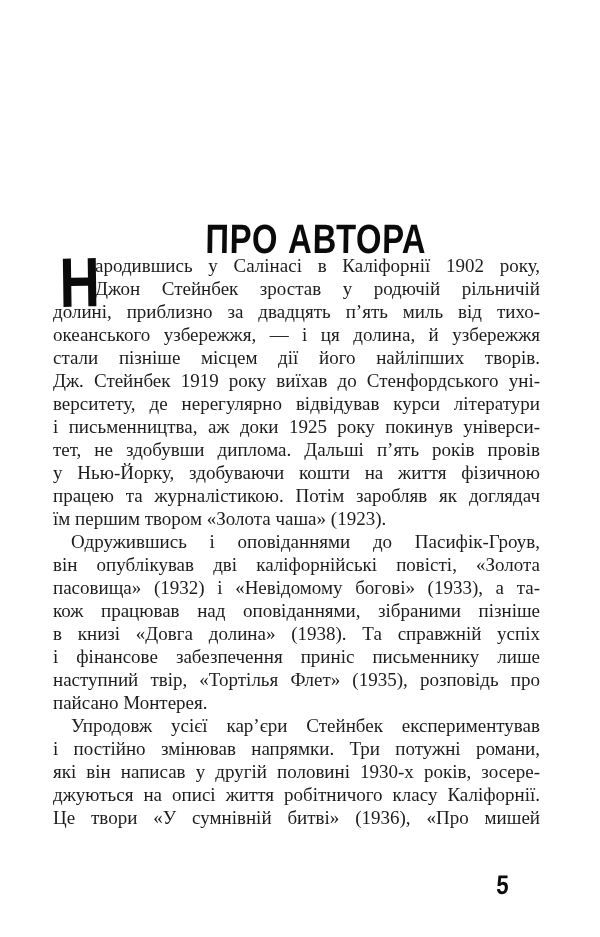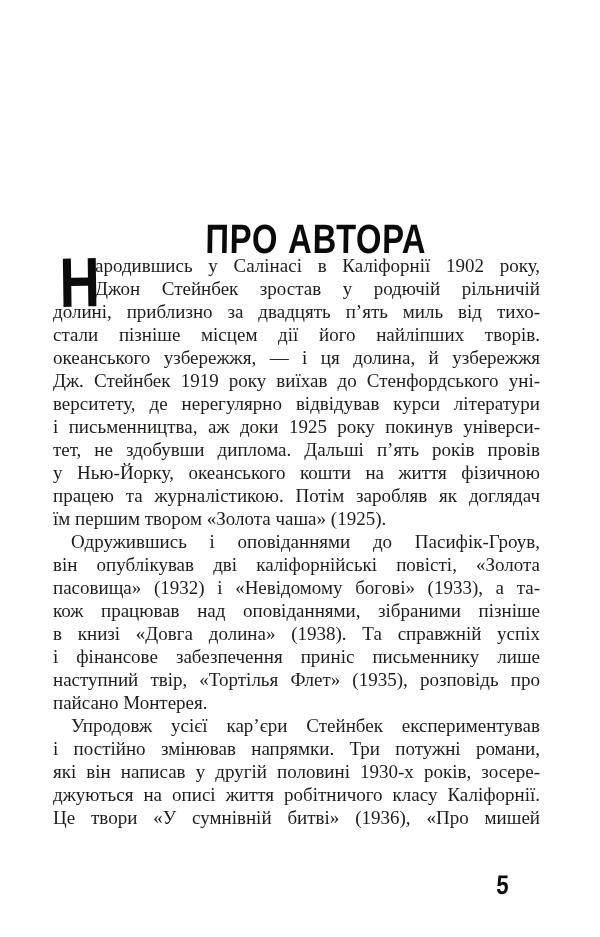--- a/index.html
+++ b/index.html
@@ -79,29 +79,29 @@
 <div class="page">
   <h1 class="title"><span class="title-text">ПРО АВТОРА</span></h1>
 
   <div class="body-text">
 
   <div class="para">
         <span class="dropcap">Н</span>
         <div class="line inset">ародившись у Салінасі в Каліфорнії 1902 року,</div>
         <div class="line inset">Джон Стейнбек зростав у родючій рільничій</div>
         <div class="line">долині, приблизно за двадцять п’ять миль від тихо-</div>
+        <div class="line">океанського узбережжя, — і ця долина, й узбережжя</div>
         <div class="line">стали пізніше місцем дії його найліпших творів.</div>
-        <div class="line">океанського узбережжя, — і ця долина, й узбережжя</div>
         <div class="line">Дж. Стейнбек 1919 року виїхав до Стенфордського уні-</div>
         <div class="line">верситету, де нерегулярно відвідував курси літератури</div>
         <div class="line">і письменництва, аж доки 1925 року покинув універси-</div>
         <div class="line">тет, не здобувши диплома. Дальші п’ять років провів</div>
-        <div class="line">у Нью-Йорку, океанського кошти на життя фізичною</div>
+        <div class="line">у Нью-Йорку, здобуваючи кошти на життя фізичною</div>
         <div class="line">працею та журналістикою. Потім заробляв як доглядач</div>
-        <div class="line endline">їм першим твором «Золота чаша» (1925).</div>
+        <div class="line endline">їм першим твором «Золота чаша» (1923).</div>
       </div>
       <div class="para">
         <div class="line indent">Одружившись і оповіданнями до Пасифік-Гроув,</div>
         <div class="line">він опублікував дві каліфорнійські повісті, «Золота</div>
         <div class="line">пасовища» (1932) і «Невідомому богові» (1933), а та-</div>
         <div class="line">кож працював над оповіданнями, зібраними пізніше</div>
         <div class="line">в книзі «Довга долина» (1938). Та справжній успіх</div>
         <div class="line">і фінансове забезпечення приніс письменнику лише</div>
         <div class="line">наступний твір, «Тортілья Флет» (1935), розповідь про</div>
         <div class="line endline">пайсано Монтерея.</div>

